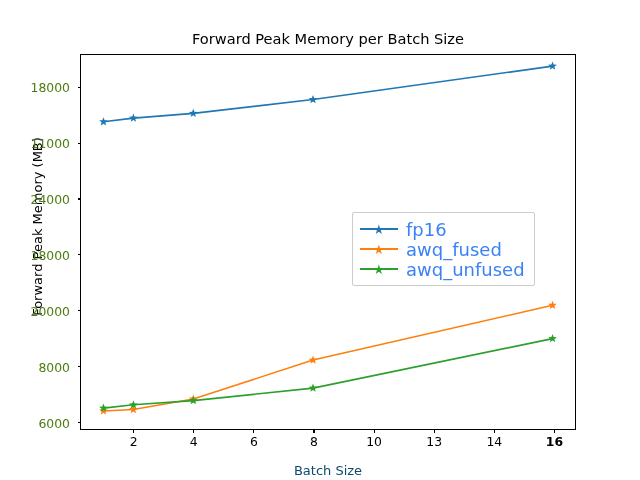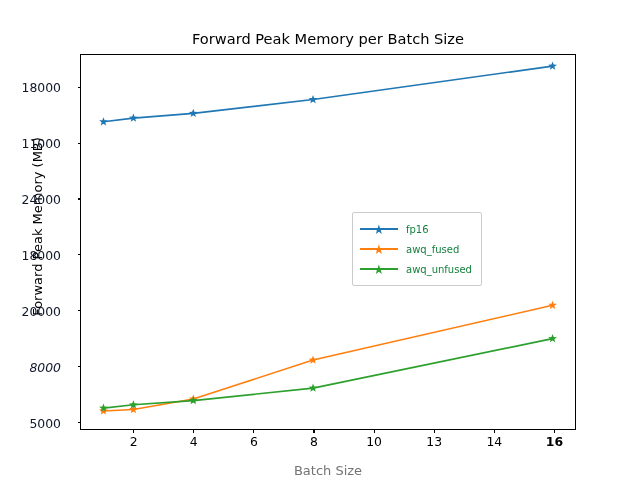--- a/index.html
+++ b/index.html
@@ -25,59 +25,59 @@
   }
   #ylabel{
     position:absolute;
     left:-103px;top:211px;
     width:280px;text-align:center;
     transform:rotate(-90deg);transform-origin:center center;
     font-size:13px;color:#000;
   }
   #xlabel{
     position:absolute;left:80px;top:455px;width:496px;
-    text-align:center;font-size:13px;color:#737373;
+    text-align:center;font-size:13px;color:#0c4a6e;
   }
-  .ytick{position:absolute;right:100%;margin-right:20px;
-    transform:translateY(-50%);font-size:12.4px;color:#0f172a;white-space:nowrap;}
+  .ytick{position:absolute;right:100%;margin-right:11px;
+    transform:translateY(-50%);font-size:12.4px;color:#4d7c0f;white-space:nowrap;}
   .ytickmark{position:absolute;left:-3.5px;width:3.5px;height:1.1px;background:#000;}
   .xtick{position:absolute;top:100%;margin-top:5px;
     transform:translateX(-50%);font-size:12.4px;color:#000;white-space:nowrap;}
   .xtickmark{position:absolute;top:100%;width:1.1px;height:3.5px;background:#000;}
   svg.series-layer{position:absolute;left:0;top:0;width:100%;height:100%;overflow:visible;}
   #legend{
     position:absolute;
     left:352px;top:204px;
     background:#ffffff;
     border:0.8px solid #cccccc;
     border-radius:2px;
     padding:6px 9px 6px 7px;
     box-sizing:border-box;
   }
   .legend-row{display:flex;align-items:center;height:20px;}
   .legend-sample{width:38px;height:14px;position:relative;margin-right:8px;flex:0 0 38px;}
   .legend-line{position:absolute;top:6px;left:0;width:38px;height:1.8px;}
   .legend-star{position:absolute;top:1px;left:13px;font-size:13px;line-height:13px;}
-  .legend-label{font-size:10px;color:#15803d;white-space:nowrap;}
+  .legend-label{font-size:18px;color:#3b82f6;white-space:nowrap;}
 </style>
 </head>
 <body>
 
 <div id="figure">
 
   <div id="chart-title">Forward Peak Memory per Batch Size</div>
 
   <div id="ylabel">Forward Peak Memory (MB)</div>
   <div id="xlabel">Batch Size</div>
 
   <div id="plot-area">
     <div id="ytick-container">
-        <div class="ytick" style="top: 367.613px;">5000</div>
+        <div class="ytick" style="top: 367.613px;">6000</div>
         <div class="ytickmark" style="top: 367.063px;"></div>
-        <div class="ytick" style="top: 311.703px; font-style: italic;">8000</div>
+        <div class="ytick" style="top: 311.703px;">8000</div>
         <div class="ytickmark" style="top: 311.153px;"></div>
         <div class="ytick" style="top: 255.792px;">20000</div>
         <div class="ytickmark" style="top: 255.242px;"></div>
         <div class="ytick" style="top: 199.881px;">18000</div>
         <div class="ytickmark" style="top: 199.331px;"></div>
         <div class="ytick" style="top: 143.97px;">24000</div>
         <div class="ytickmark" style="top: 143.42px;"></div>
         <div class="ytick" style="top: 88.0595px;">11000</div>
         <div class="ytickmark" style="top: 87.5095px;"></div>
         <div class="ytick" style="top: 32.1487px;">18000</div>

